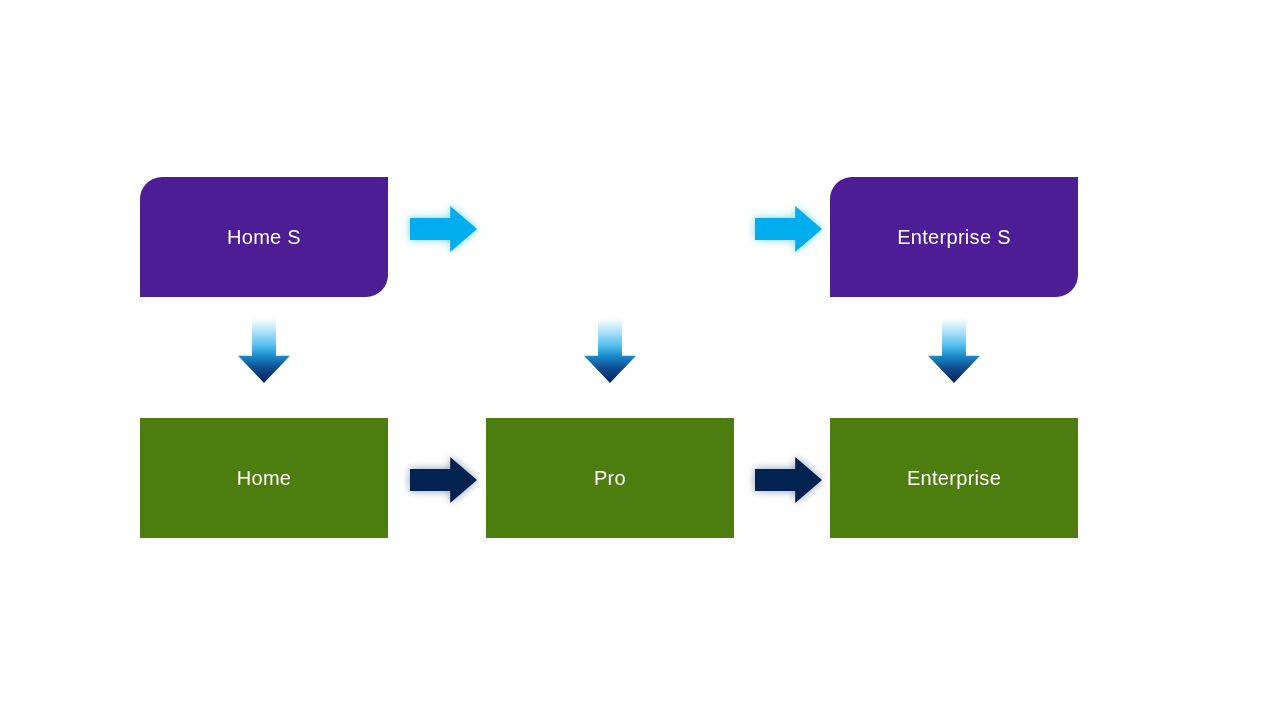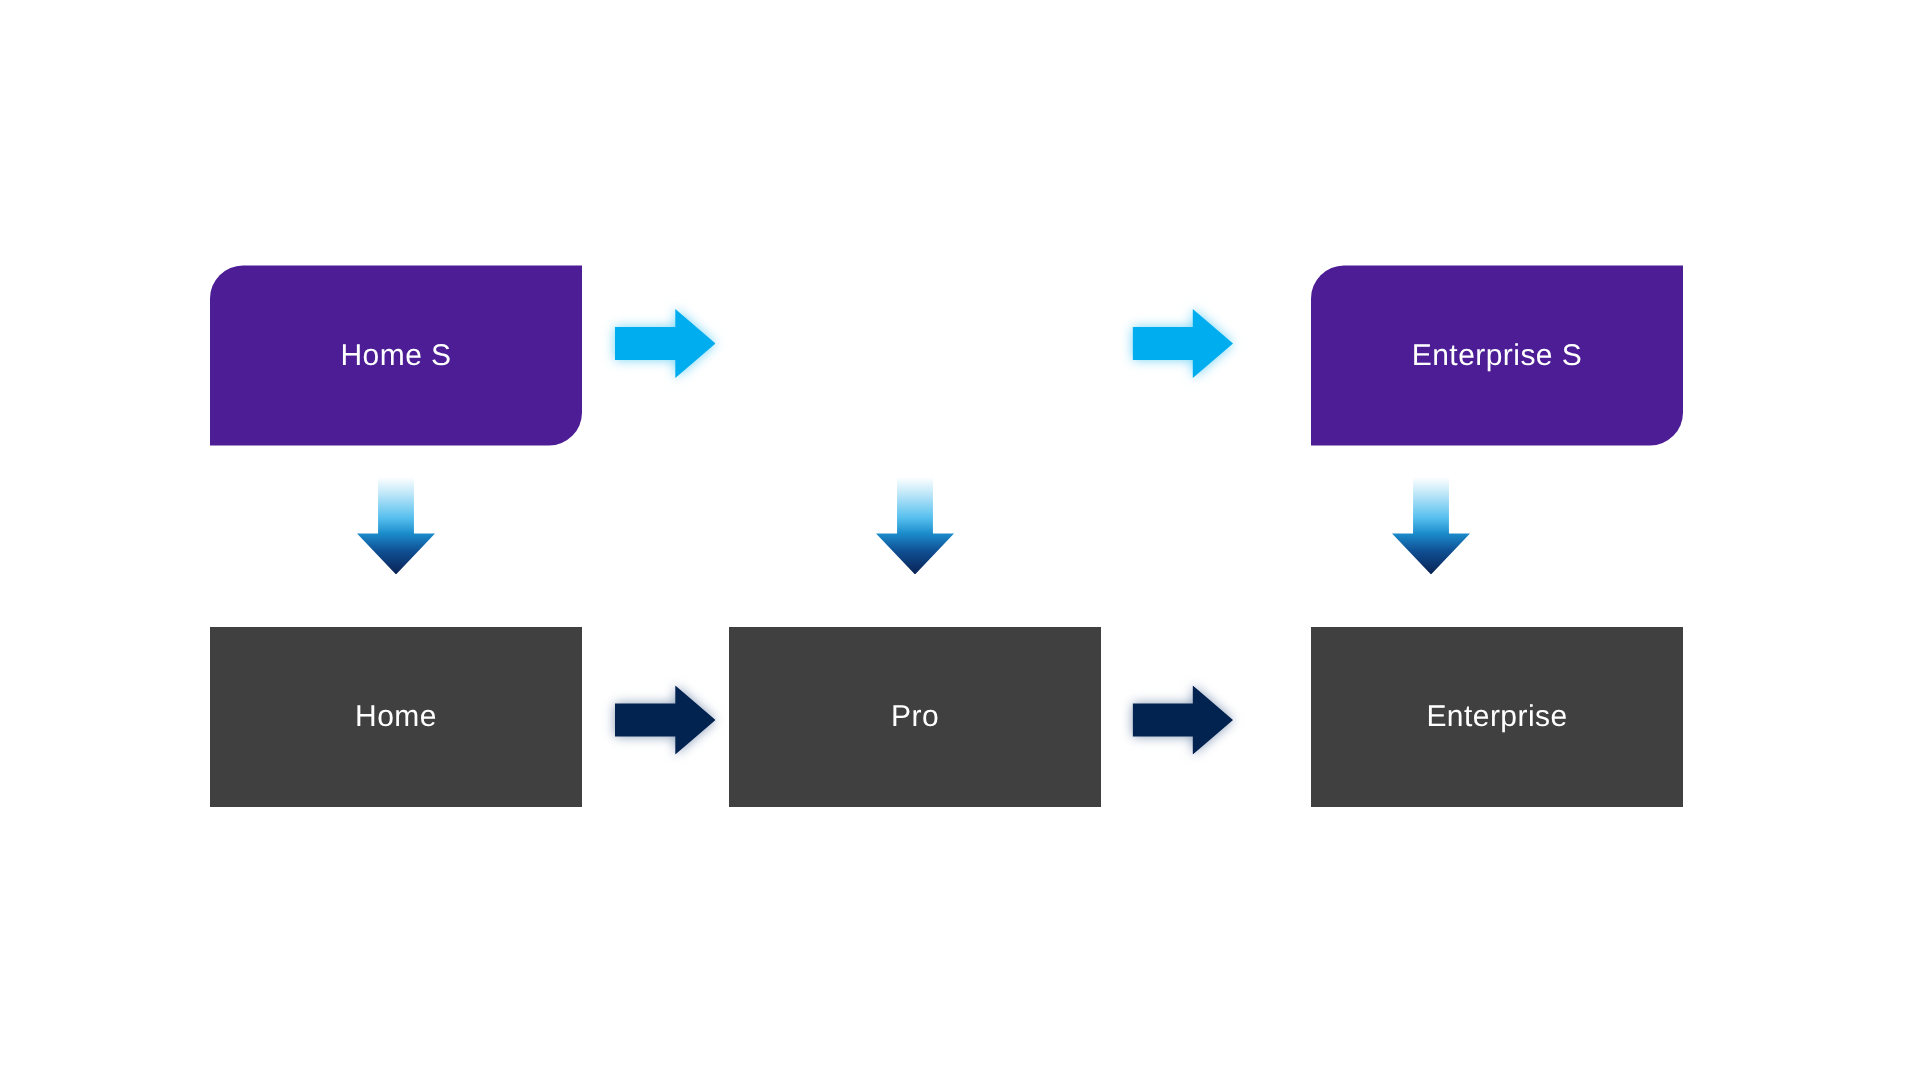--- a/index.html
+++ b/index.html
@@ -24,25 +24,25 @@
     justify-content: center;
   }
   .box.top {
     top: 167px;
     background: #4c1d95;
     border-radius: 22px 0 22px 0;
     margin-top: 10px;
   }
   .box.bottom {
     top: 418px;
-    background: #404040;
+    background: #4d7c0f;
   }
   .col-1 { left: 140px; }
   .col-2 { left: 486px; }
-  .col-3 { left: 874px; }
+  .col-3 { left: 830px; }
   .box-label {
     color: #FFFFFF;
     font-size: 20px;
     letter-spacing: 0.3px;
     white-space: nowrap;
   }
   
   .right-arrow-wrap {
     position: absolute;
     width: 67px;

